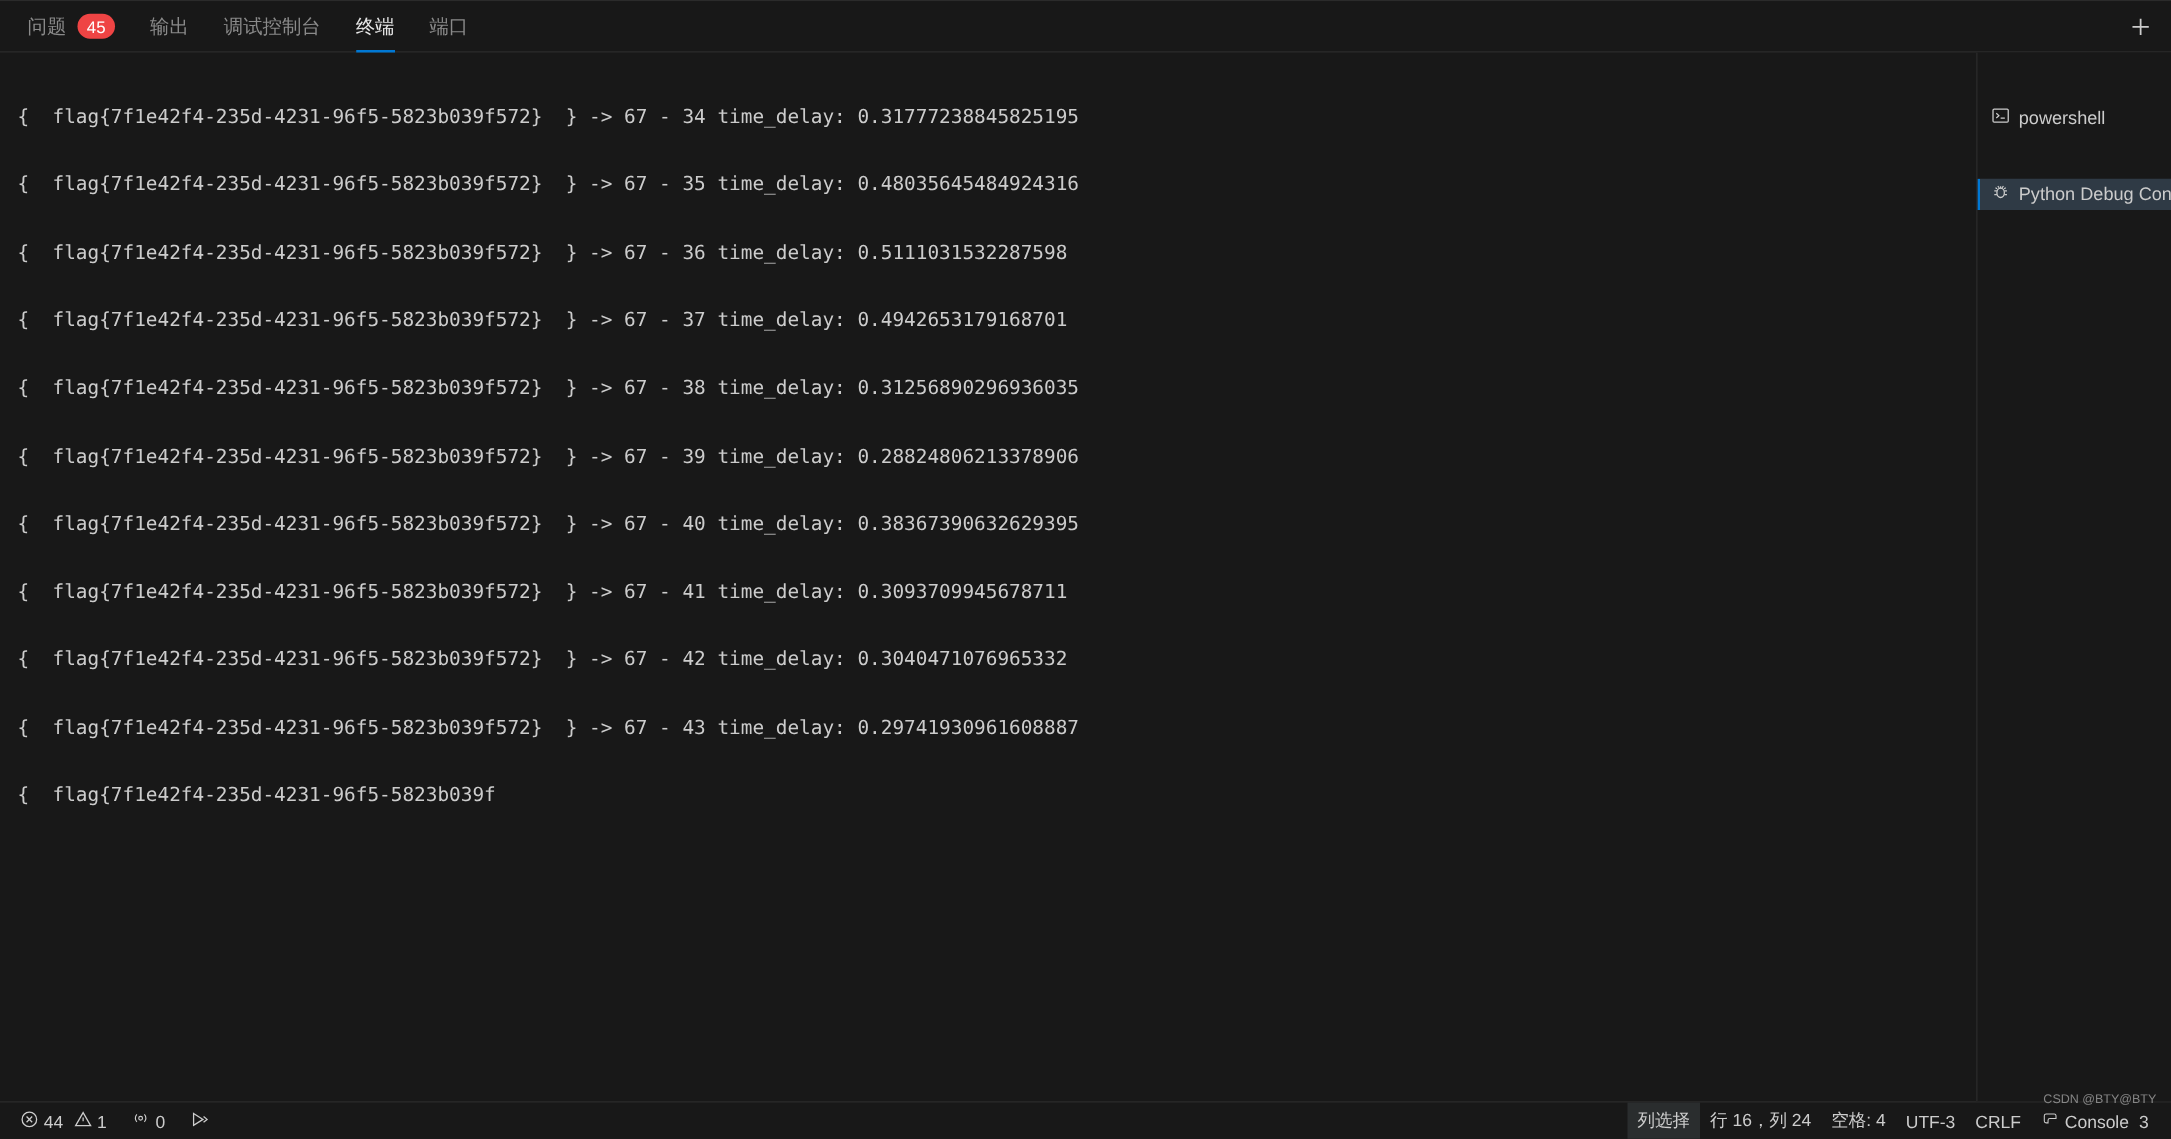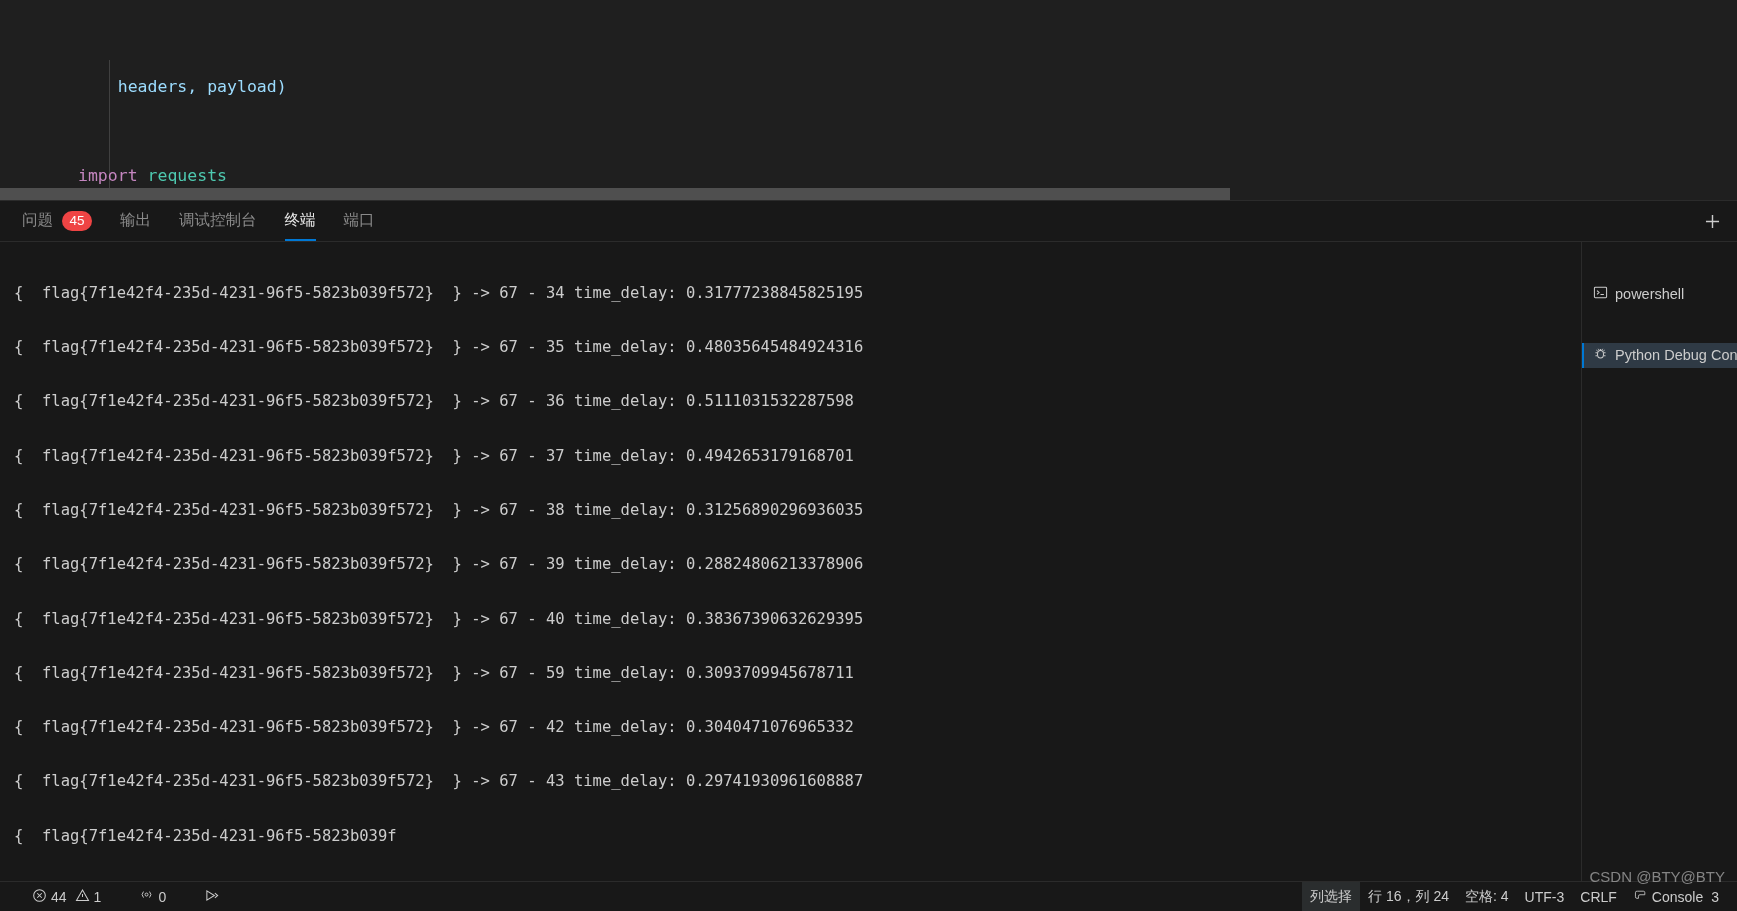--- a/index.html
+++ b/index.html
@@ -104,85 +104,36 @@
   }
   .tsi svg { flex: none; }
 
   
   .status {
     height: 30px; background: #181818; color: #cccccc;
     display: flex; align-items: center; font-size: 14px;
     font-family: "Liberation Sans", sans-serif;
     border-top: 1px solid #2b2b2b;
   }
-  .st-left { display: flex; align-items: center; gap: 22px; padding-left: 24px; }
+  .st-left { display: flex; align-items: center; gap: 4px; padding-left: 8px; }
   .st-right { margin-left: auto; display: flex; align-items: flex-end; padding-right: 10px; }
   .st-item { display: flex; align-items: center; gap: 4px; padding: 0 8px; height: 30px; white-space: nowrap; }
   .st-item.sel { background: #2a2d2e; }
   .watermark {
     position: absolute; right: 12px; bottom: 26px;
-    color: #a8a8a8; font-size: 15px; opacity: .75;
+    color: #a8a8a8; font-size: 10px; opacity: .75;
     font-family: "Liberation Sans", sans-serif;
     pointer-events: none;
   }
 </style>
 </head>
 <body>
 
 <div class="app">
 
-  <div class="editor">
-    <div class="guides">
-      <div class="guide" style="left:109px; top:60px;  height:148px;"></div>
-
-    </div>
-
-    <div class="code-area">
-
-      
-      <div class="cl" style="height:10px;">
-        <span class="code" style="top:-12px; color:#9cdcfe;">    headers, payload)</span>
-      </div>
-
-      <div class="cl">
-        <span class="ln">1</span>
-        <span class="code"><span class="kw">import</span> <span class="cls">requests</span></span>
-      </div>
-      
-      
-      
-      
-      
-      
-      
-      
-      
-      
-      
-      
-      
-      
-      
-      
-      
-      
-      
-      
-      
-      
-      
-      
-      
-      
-    </div>
-
-    <div class="ed-scroll">
-      <div class="ed-scroll-thumb"></div>
-    </div>
-  </div>
 
   <div class="panel">
 
     <div class="panel-header">
       <div class="ptab">
         <span>问题</span>
         <span class="badge">45</span>
       </div>
       <div class="ptab">
         <span>输出</span>
@@ -208,21 +159,21 @@
 
     <div class="panel-body">
       <div class="term">
         <div><span>{  flag{7f1e42f4-235d-4231-96f5-5823b039f572}  } -&gt; 67 - </span><span>34</span><span> time_delay: </span><span>0.31777238845825195</span></div>
         <div><span>{  flag{7f1e42f4-235d-4231-96f5-5823b039f572}  } -&gt; 67 - </span><span>35</span><span> time_delay: </span><span>0.48035645484924316</span></div>
         <div><span>{  flag{7f1e42f4-235d-4231-96f5-5823b039f572}  } -&gt; 67 - </span><span>36</span><span> time_delay: </span><span>0.5111031532287598</span></div>
         <div><span>{  flag{7f1e42f4-235d-4231-96f5-5823b039f572}  } -&gt; 67 - </span><span>37</span><span> time_delay: </span><span>0.4942653179168701</span></div>
         <div><span>{  flag{7f1e42f4-235d-4231-96f5-5823b039f572}  } -&gt; 67 - </span><span>38</span><span> time_delay: </span><span>0.31256890296936035</span></div>
         <div><span>{  flag{7f1e42f4-235d-4231-96f5-5823b039f572}  } -&gt; 67 - </span><span>39</span><span> time_delay: </span><span>0.28824806213378906</span></div>
         <div><span>{  flag{7f1e42f4-235d-4231-96f5-5823b039f572}  } -&gt; 67 - </span><span>40</span><span> time_delay: </span><span>0.38367390632629395</span></div>
-        <div><span>{  flag{7f1e42f4-235d-4231-96f5-5823b039f572}  } -&gt; 67 - </span><span>59</span><span> time_delay: </span><span>0.3093709945678711</span></div>
+        <div><span>{  flag{7f1e42f4-235d-4231-96f5-5823b039f572}  } -&gt; 67 - </span><span>41</span><span> time_delay: </span><span>0.3093709945678711</span></div>
         <div><span>{  flag{7f1e42f4-235d-4231-96f5-5823b039f572}  } -&gt; 67 - </span><span>42</span><span> time_delay: </span><span>0.3040471076965332</span></div>
         <div><span>{  flag{7f1e42f4-235d-4231-96f5-5823b039f572}  } -&gt; 67 - </span><span>43</span><span> time_delay: </span><span>0.29741930961608887</span></div>
         <div><span>{  flag{7f1e42f4-235d-4231-96f5-5823b039f</span></div>
       </div>
 
       <div class="term-side">
         <div class="tsi">
           <span>
             <svg width="15" height="15" viewBox="0 0 16 16">
                 <rect x="1.5" y="2.5" width="13" height="11" rx="1" stroke="#cccccc" fill="none" stroke-width="1.1"></rect>

